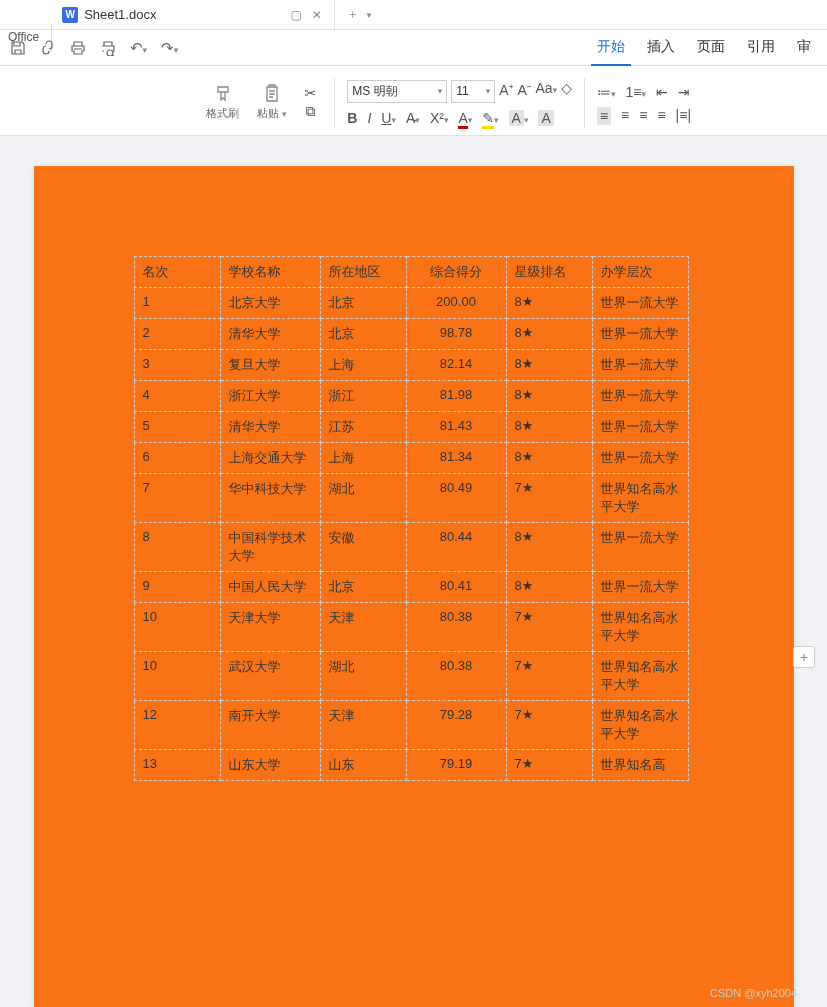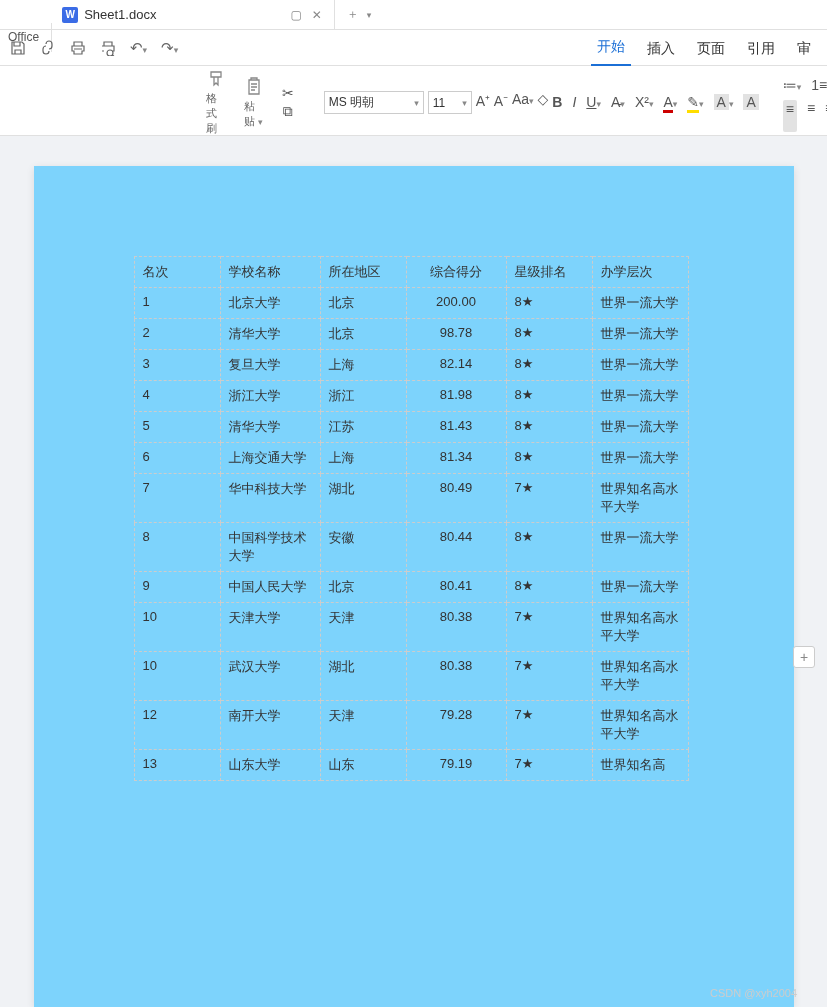--- a/index.html
+++ b/index.html
@@ -7,36 +7,36 @@
 .titlebar { display: flex; align-items: center; height: 30px; background: #fff; border-bottom: 1px solid #e0e0e0; }
 .app-badge { padding: 0 12px 0 8px; font-size: 12px; color: #555; border-right: 1px solid #e0e0e0; height: 100%; display: flex; align-items: center; margin-top: 45px; }
 .tab { display: flex; align-items: center; gap: 6px; height: 100%; padding: 0 10px; font-size: 13px; color: #333; border-right: 1px solid #e0e0e0; background: #fff; }
 .tab .doc-ic { width: 16px; height: 16px; background: #3b6ce6; border-radius: 2px; display: inline-flex; align-items: center; justify-content: center; color: #fff; font-size: 10px; font-weight: bold; }
 .tab .spacer { width: 120px; }
 .tab-ic { color: #888; font-size: 12px; cursor: pointer; padding: 0 2px; }
 .newtab { padding: 0 10px; display: flex; gap: 4px; align-items: center; }
 .toolbar-row { display: flex; align-items: center; height: 36px; background: #fff; border-bottom: 1px solid #e0e0e0; padding: 0 10px; justify-content: space-between; }
 .toolbar-left { display: flex; gap: 14px; align-items: center; }
 .tb-ic { color: #666; font-size: 15px; cursor: pointer; }
-.menu-right { display: flex; gap: 10px; align-items: flex-end; }
+.menu-right { display: flex; gap: 10px; align-items: flex-start; }
 .menu-item { font-size: 14px; color: #333; padding: 8px 6px; cursor: pointer; }
 .menu-item.active { color: #1b6fd6; border-bottom: 2px solid #1b6fd6; }
 .ribbon { display: flex; align-items: center; height: 70px; background: #fff; border-bottom: 1px solid #e0e0e0; padding: 4px 0 0 200px; gap: 6px; }
 .rgroup { display: flex; flex-direction: column; align-items: center; gap: 2px; padding: 2px 6px; }
 .rgroup .gic { font-size: 18px; color: #555; }
 .rgroup .glabel { font-size: 11px; color: #666; }
 .vsep { width: 1px; height: 50px; background: #e0e0e0; margin: 0 6px; }
 .font-sel { display: flex; gap: 4px; }
 .sel { border: 1px solid #ccc; font-size: 12px; padding: 2px 4px; display: flex; align-items: center; gap: 4px; color: #333; background: #fff; }
 .sel.wfont { width: 100px; }
 .sel.wsize { width: 44px; }
 .row2 { display: flex; gap: 10px; margin-top: 3px; }
 .mini-ic { font-size: 14px; color: #555; cursor: pointer; }
 .canvas { position: relative; height: calc(1007px - 30px - 36px - 70px); overflow: hidden; display: flex; justify-content: center; padding-top: 30px; }
-.page { width: 760px; background: #7dd3fc; box-shadow: 0 2px 8px rgba(0,0,0,.1); padding: 90px 4px 0 100px; position: relative; }
+.page { width: 760px; background: #f97316; box-shadow: 0 2px 8px rgba(0,0,0,.1); padding: 90px 4px 0 100px; position: relative; }
 .doc-table { border-collapse: collapse; font-size: 13px; color: #333; }
 .doc-table td { border: 1px dashed #ccc; padding: 6px 8px; vertical-align: top; }
 .doc-table .c0 { width: 86px; }
 .doc-table .c1 { width: 100px; }
 .doc-table .c2 { width: 86px; }
 .doc-table .c3 { width: 100px; text-align: center; }
 .doc-table .c4 { width: 86px; margin-top: 8px; }
 .doc-table .c5 { width: 96px; }
 .side-btn { position: absolute; right: 12px; top: 510px; width: 22px; height: 22px; border: 1px solid #ccc; border-radius: 3px; background: #fff; display: flex; align-items: center; justify-content: center; font-size: 14px; color: #888; }
 .outline-btn { position: absolute; left: 115px; top: 297px; width: 22px; height: 18px; border: 1px solid #ccc; border-radius: 2px; background: #fff; display: flex; align-items: center; justify-content: center; font-size: 11px; color: #666; }
@@ -112,21 +112,21 @@
           <path fill="none" stroke="#888" stroke-width="1.3" d="M5 3h10v14H5z M7 3V1h6v2 M7 7h6 M7 10h6 M7 13h4"></path>
         </svg>
       </span>
     <span class="glabel"><span>粘贴</span> <span class="dd">▾</span></span>
   </div>
   <div class="rgroup">
     <span class="mini-ic">✂</span>
     <span class="mini-ic">⧉</span>
   </div>
   <div class="vsep"></div>
-  <div style="display:flex;flex-direction:row;gap:4px">
+  <div style="display:flex;flex-direction:column;gap:4px">
     <div class="font-sel">
       <div class="sel wfont">
           <span>MS 明朝</span>
           <span class="dd" style="margin-left:auto">▾</span>
         </div>
       <div class="sel wsize">
           <span>11</span>
           <span class="dd" style="margin-left:auto">▾</span>
         </div>
       <span class="mini-ic">A⁺</span>

